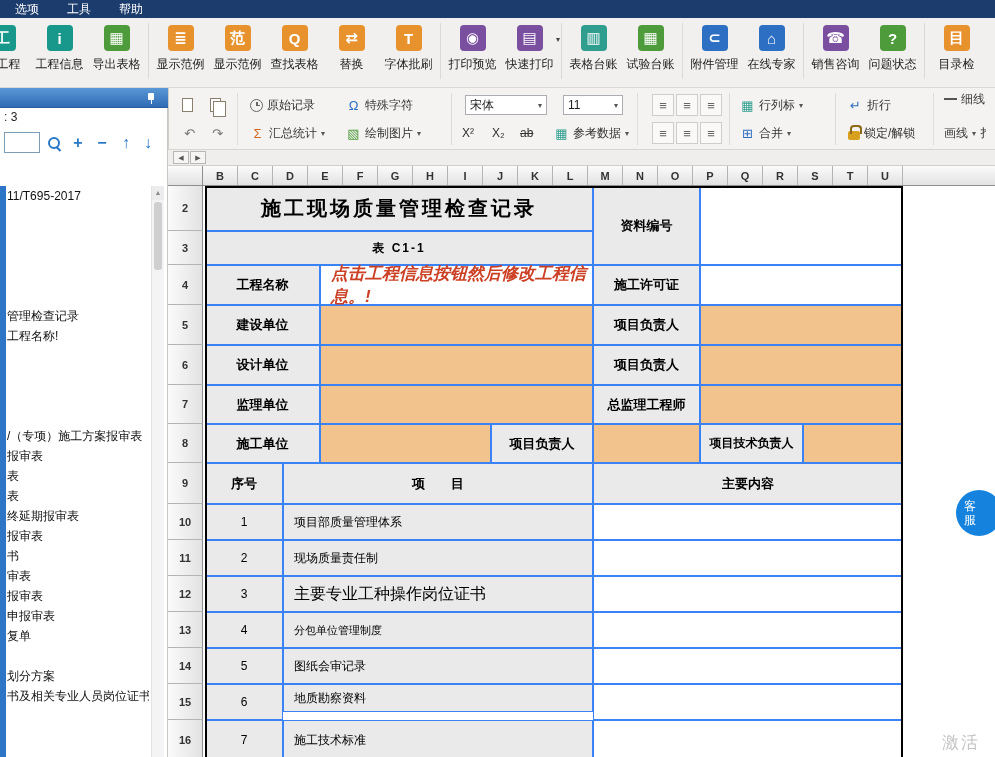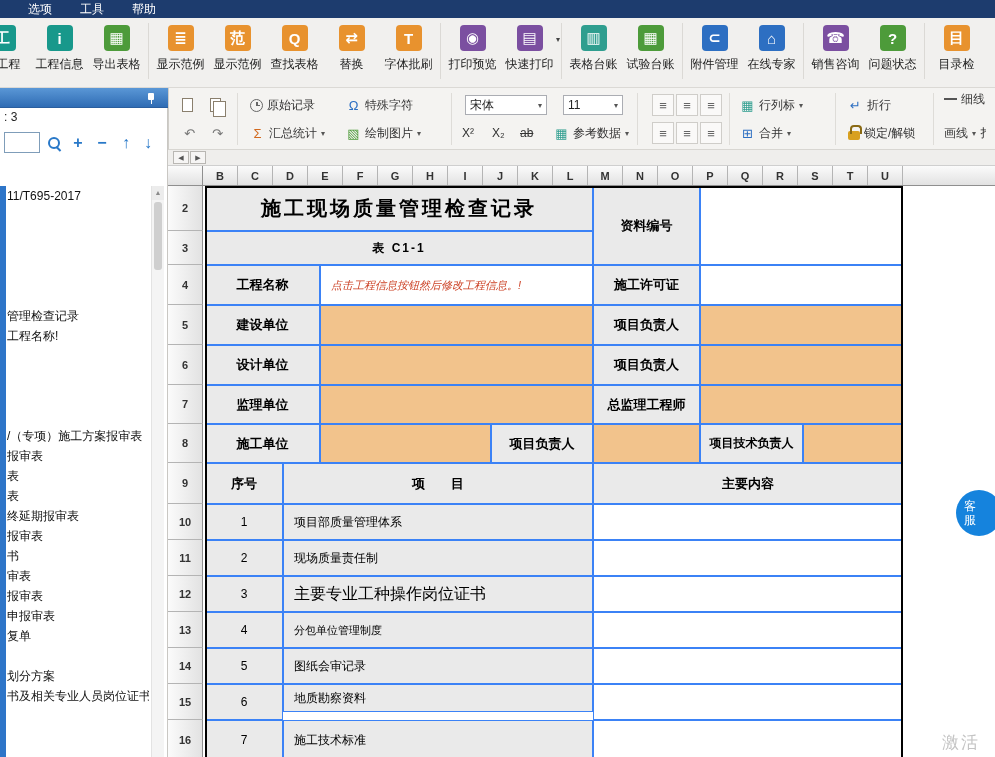--- a/index.html
+++ b/index.html
@@ -1,20 +1,20 @@
 <!DOCTYPE html>
 <html><head>
 <meta charset="utf-8">
 <style>
 *{margin:0;padding:0;box-sizing:border-box;font-family:"Liberation Sans","DejaVu Sans",sans-serif}
 body{background:#9a9a9a}
 #win{position:relative;width:995px;height:757px;background:#f1f0ee;overflow:hidden;font-size:12px}
 
 
-#menubar{position:absolute;left:0;top:0;width:995px;height:18px;background:#1d3c6e;display:flex;align-items:center;padding-left:14px;z-index:30}
+#menubar{position:absolute;left:0;top:0;width:995px;height:18px;background:#1d3c6e;display:flex;align-items:center;padding-left:1px;z-index:30}
 #menubar .mi{color:#fff;font-size:12px;padding:1px 14px;cursor:default}
 
 
 #ribbon{position:absolute;left:-26px;top:18px;width:1080px;height:70px;display:flex;align-items:flex-start;padding-top:5px;z-index:5;border-bottom:1px solid #dbd9d5}
 .rbtn{width:57px;flex:0 0 auto;display:flex;flex-direction:column;align-items:center;gap:5px;position:relative;padding-top:2px}
 .ric{width:26px;height:26px;border-radius:4px;color:#fff;font-size:15px;font-weight:bold;display:flex;align-items:center;justify-content:center}
 .rlb{font-size:12px;color:#222;white-space:nowrap}
 .rsep{flex:0 0 1px;height:56px;background:#dbd9d5;margin:0 3px}
 .ic-teal{background:#18988b}.ic-green{background:#4d9b3a}.ic-orange{background:#e8922e}
 .ic-purple{background:#7b4fa0}.ic-blue{background:#2d6fc2}.ic-tealgreen{background:#2f9e8f}
@@ -66,21 +66,21 @@
 #colheads{position:absolute;left:35px;top:16px;width:792px;height:20px;display:flex;border-bottom:1px solid #8f8f8f;background:linear-gradient(#fbfbfb,#e2e2e2)}
 .ch{flex:0 0 35px;border-right:1px solid #b4b4b4;font-size:11px;font-weight:bold;color:#333;display:flex;align-items:center;justify-content:center}
 #gutter{position:absolute;left:0;top:36px;width:35px;height:571px;overflow:hidden}
 .rh{border-bottom:1px solid #b4b4b4;border-right:1px solid #8f8f8f;background:linear-gradient(90deg,#fbfbfb,#e2e2e2);font-size:11px;font-weight:bold;color:#333;display:flex;align-items:center;justify-content:center}
 #grid{position:absolute;left:35px;top:36px;width:792px;height:571px;background:#fff;overflow:hidden}
 .fc{position:absolute;border:1px solid #3b82f6;background:#fff;display:flex;align-items:center;justify-content:center;font-size:13px;color:#000}
 .fc.g{background:#eaeaea}
 .fc.o{background:#f2c38c}
 .fc.b{font-weight:bold}
 .fc.l{justify-content:flex-start;padding-left:10px}
-.fc .hint{font-style:italic;font-weight:400;color:#cc4125;font-size:11px}
+.fc .hint{font-style:italic;font-weight:700;color:#cc4125;font-size:17px}
 #ftitle{font-size:20px;font-weight:bold;letter-spacing:3px}
 #fsub{font-size:12px;font-weight:bold;letter-spacing:2px}
 #fout{position:absolute;left:2px;top:0;width:698px;height:600px;border:2px solid #000;pointer-events:none}
 
 
 #kefu{position:absolute;left:956px;top:490px;width:46px;height:46px;border-radius:50%;background:#1583dd;color:#fff;font-size:12px;line-height:1.2;display:flex;align-items:center;padding-left:8px;z-index:40;width:46px;word-break:break-all}
 #kefu span{display:block;width:14px;word-break:break-all}
 #watermark{position:absolute;left:942px;top:731px;font-size:17px;color:#c4c4c4;z-index:40;letter-spacing:2px}
 </style>
 </head>

